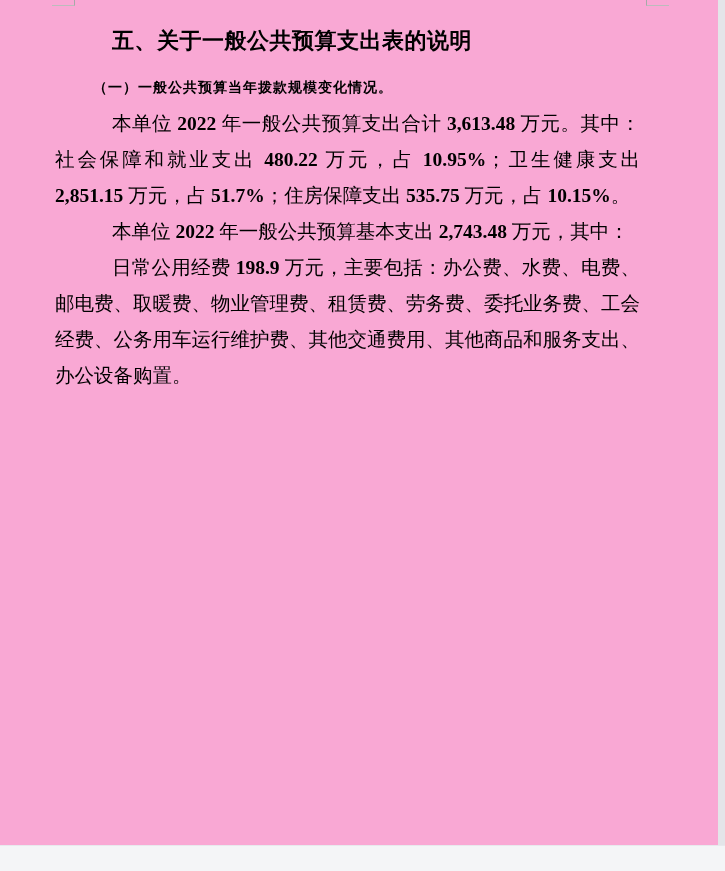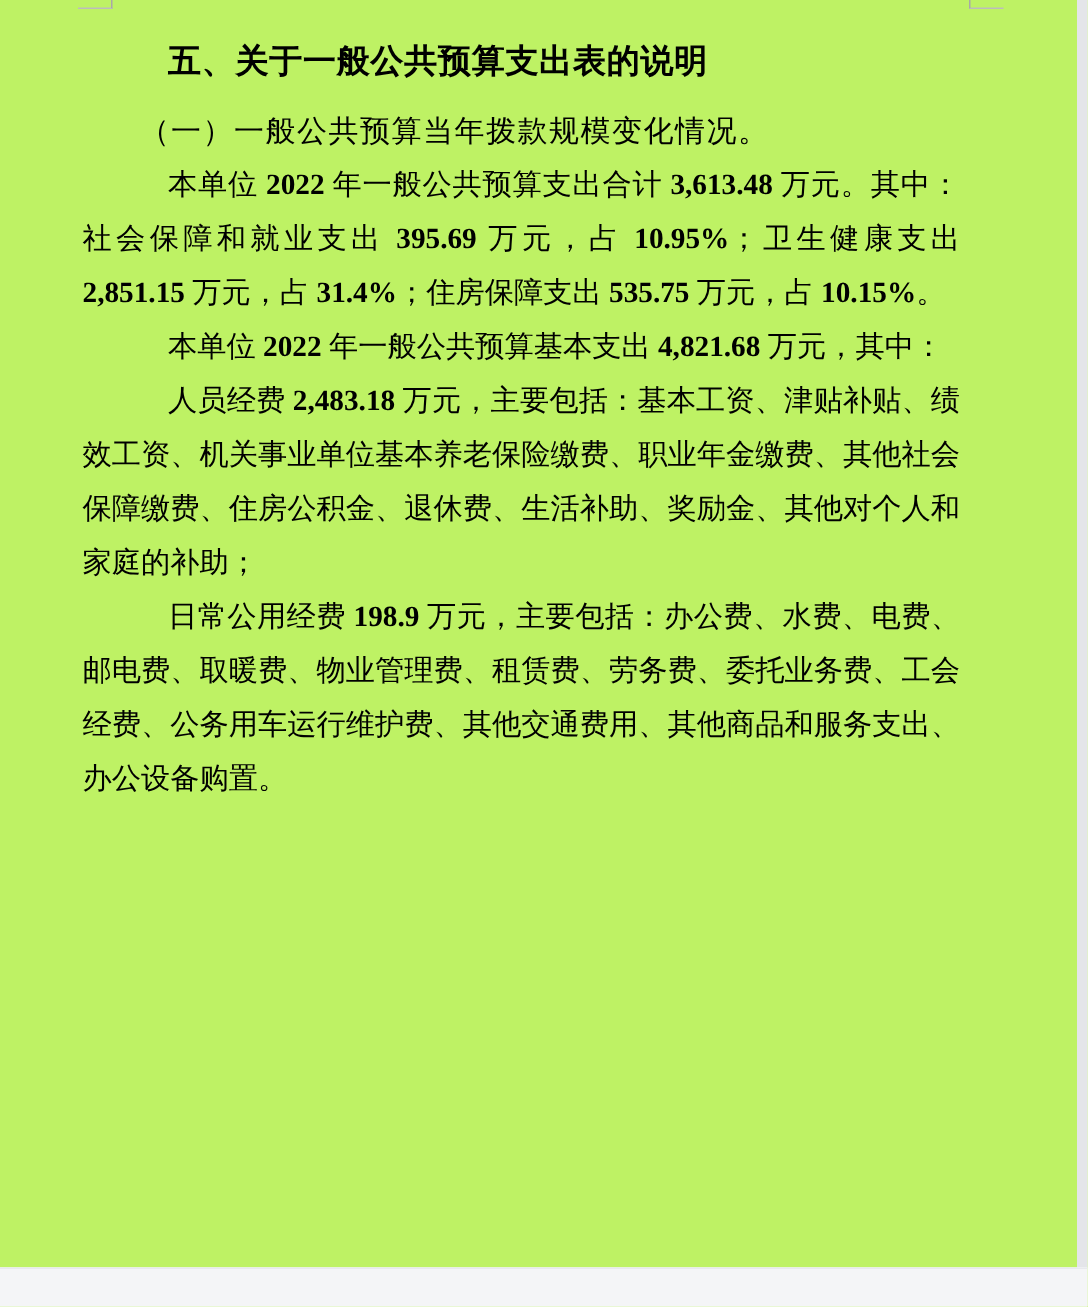--- a/index.html
+++ b/index.html
@@ -6,21 +6,21 @@
   body {
     width: 725px; height: 871px;
     position: relative;
     background: #ffffff;
     overflow: hidden;
     font-family: "Liberation Serif", "DejaVu Serif", serif;
   }
   .page {
     position: absolute; left: 0; top: 0;
     width: 718px; height: 845px;
-    background: #bef264;
+    background: #f9a8d4;
     overflow: hidden;
   }
   .edge-strip-right {
     position: absolute; left: 718px; top: 0;
     width: 7px; height: 845px;
     background: #e4e5e9;
   }
   .gutter-bottom {
     position: absolute; left: 0; top: 845px;
     width: 725px; height: 26px;
@@ -42,25 +42,26 @@
   .heading {
     font-family: "Liberation Sans", "DejaVu Sans", sans-serif;
     font-weight: bold;
     font-size: 22px;
     line-height: 36px;
     margin: 11px 0;
     text-indent: 57px;
     letter-spacing: 0.5px;
   }
   .sub {
-    font-size: 20px;
+    font-size: 14px;
     line-height: 36px;
     margin: 0;
     text-indent: 38px;
     letter-spacing: 1px;
+    font-weight: bold;
   }
   .para {
     font-size: 19.5px;
     line-height: 36px;
     margin: 0;
     text-indent: 57px;
     text-align: justify;
     text-justify: inter-ideograph;
   }
   .para b { font-weight: bold; }
@@ -72,25 +73,24 @@
   <div class="crop-mark left"></div>
   <div class="crop-mark right"></div>
 
   <div class="doc">
     <h2 class="heading">五、关于一般公共预算支出表的说明</h2>
 
     <p class="sub">（一）一般公共预算当年拨款规模变化情况。</p>
 
 
 
-    <p class="para">本单位 <b>2022</b> 年一般公共预算支出合计 <b>3,613.48</b> 万元。其中：社会保障和就业支出 <b>395.69</b> 万元，占 <b>10.95%</b>；卫生健康支出 <b>2,851.15</b> 万元，占 <b>31.4%</b>；住房保障支出 <b>535.75</b> 万元，占 <b>10.15%</b>。</p>
+    <p class="para">本单位 <b>2022</b> 年一般公共预算支出合计 <b>3,613.48</b> 万元。其中：社会保障和就业支出 <b>480.22</b> 万元，占 <b>10.95%</b>；卫生健康支出 <b>2,851.15</b> 万元，占 <b>51.7%</b>；住房保障支出 <b>535.75</b> 万元，占 <b>10.15%</b>。</p>
 
 
-    <p class="para">本单位 <b>2022</b> 年一般公共预算基本支出 <b>4,821.68</b> 万元，其中：</p>
+    <p class="para">本单位 <b>2022</b> 年一般公共预算基本支出 <b>2,743.48</b> 万元，其中：</p>
 
-    <p class="para">人员经费 <b>2,483.18</b> 万元，主要包括：基本工资、津贴补贴、绩效工资、机关事业单位基本养老保险缴费、职业年金缴费、其他社会保障缴费、住房公积金、退休费、生活补助、奖励金、其他对个人和家庭的补助；</p>
 
     <p class="para">日常公用经费 <b>198.9</b> 万元，主要包括：办公费、水费、电费、邮电费、取暖费、物业管理费、租赁费、劳务费、委托业务费、工会经费、公务用车运行维护费、其他交通费用、其他商品和服务支出、办公设备购置。</p>
   </div>
 </div>
 
 <div class="edge-strip-right"></div>
 <div class="gutter-bottom"></div>
 
 </body></html>

